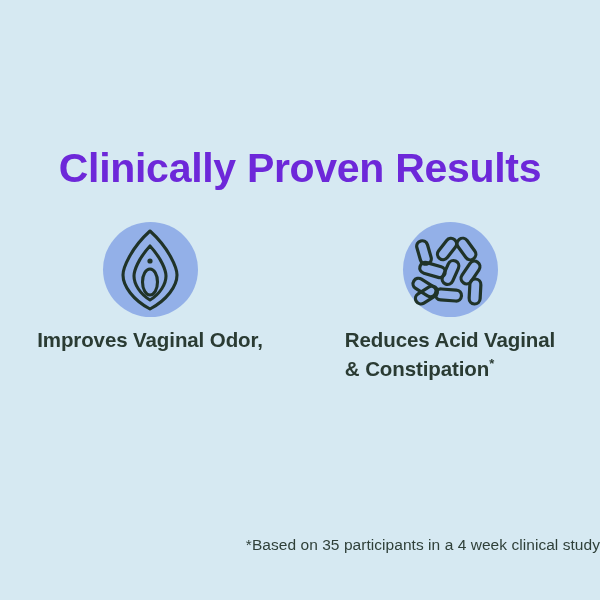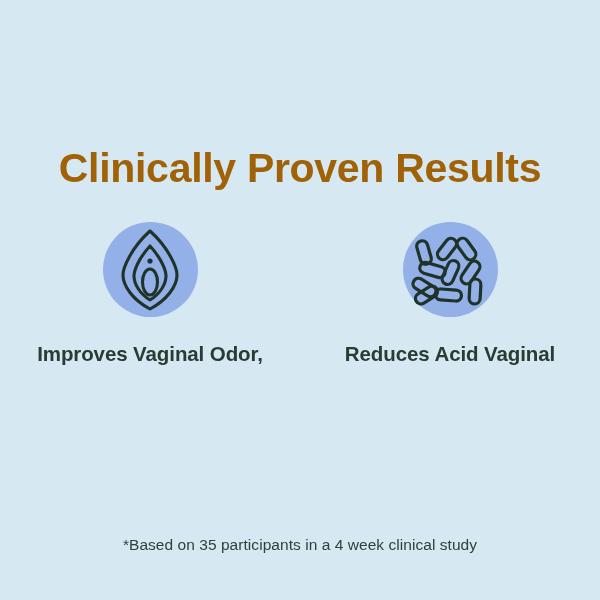--- a/index.html
+++ b/index.html
@@ -24,21 +24,21 @@
   
   #headline {
     position: absolute;
     top: 118px;
     left: 0;
     width: 600px;
     text-align: center;
     font-size: 41px;
     font-weight: 700;
     letter-spacing: -0.3px;
-    color: #a16207;
+    color: #6d28d9;
     line-height: 1.15;
   }
 
   
   #benefits {
     position: absolute;
     top: 222px;
     left: 0;
     width: 600px;
     display: flex;
@@ -57,21 +57,21 @@
     border-radius: 50%;
     background: #93b0e8;
     display: flex;
     align-items: center;
     justify-content: center;
     flex: 0 0 auto;
   }
   .icon-circle svg { display: block; }
 
   .benefit-label {
-    margin-top: 22px;
+    margin-top: 8px;
     text-align: left;
     font-size: 20.5px;
     font-weight: 600;
     color: #2a3b33;
     line-height: 1.42;
     letter-spacing: -0.1px;
     max-width: 290px;
   }
   .benefit-label .star {
     font-size: 13px;
@@ -79,21 +79,21 @@
     line-height: 0;
   }
   .lbl-line { display: block; white-space: nowrap; }
 
   
   #footnote {
     position: absolute;
     top: 536px;
     left: 0;
     width: 600px;
-    text-align: center;
+    text-align: right;
     font-size: 15.5px;
     font-weight: 400;
     color: #2f4039;
     letter-spacing: 0.05px;
   }
 </style>
 </head>
 <body>
 
 <div id="page">
@@ -150,20 +150,23 @@
 
             <rect x="33" y="52" width="11" height="26" rx="5.5" transform="rotate(-86 38.5 65)"></rect>
 
             <rect x="59.5" y="49" width="11" height="25" rx="5.5" transform="rotate(3 65 61.5)"></rect>
           </g>
         </svg>
       </div>
 
       <div class="benefit-label">
         <span class="lbl-line">Reduces Acid Vaginal</span>
+        <span class="lbl-line">
+          <span>&amp; Constipation</span><span class="star">*</span>
+        </span>
       </div>
     </div>
 
   </div>
 
   <div id="footnote">*Based on 35 participants in a 4 week clinical study</div>
 
 </div>
 
 </body></html>

